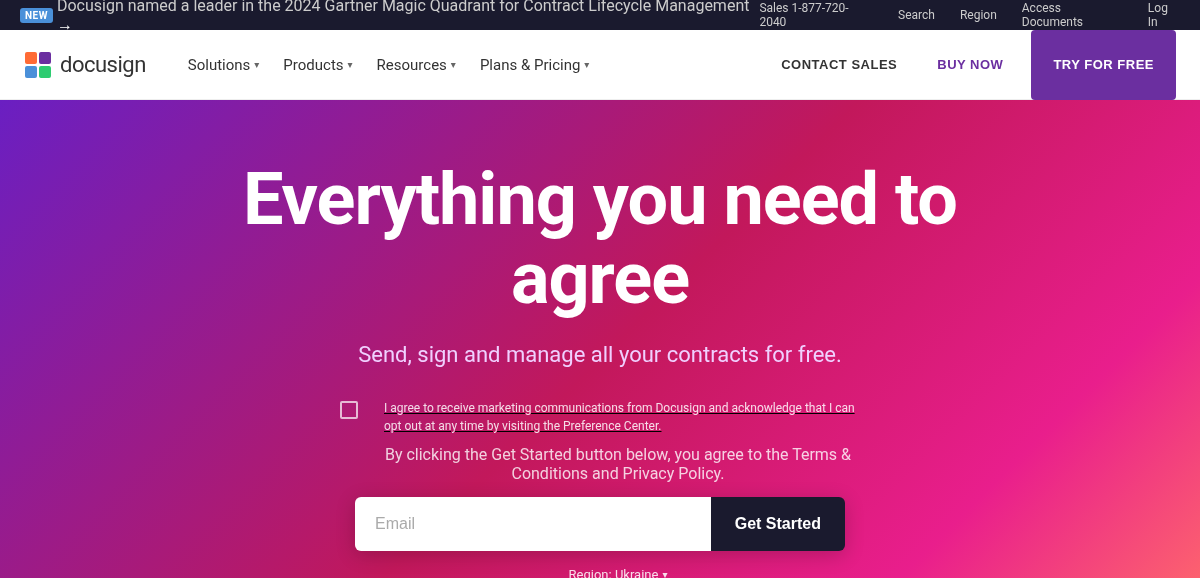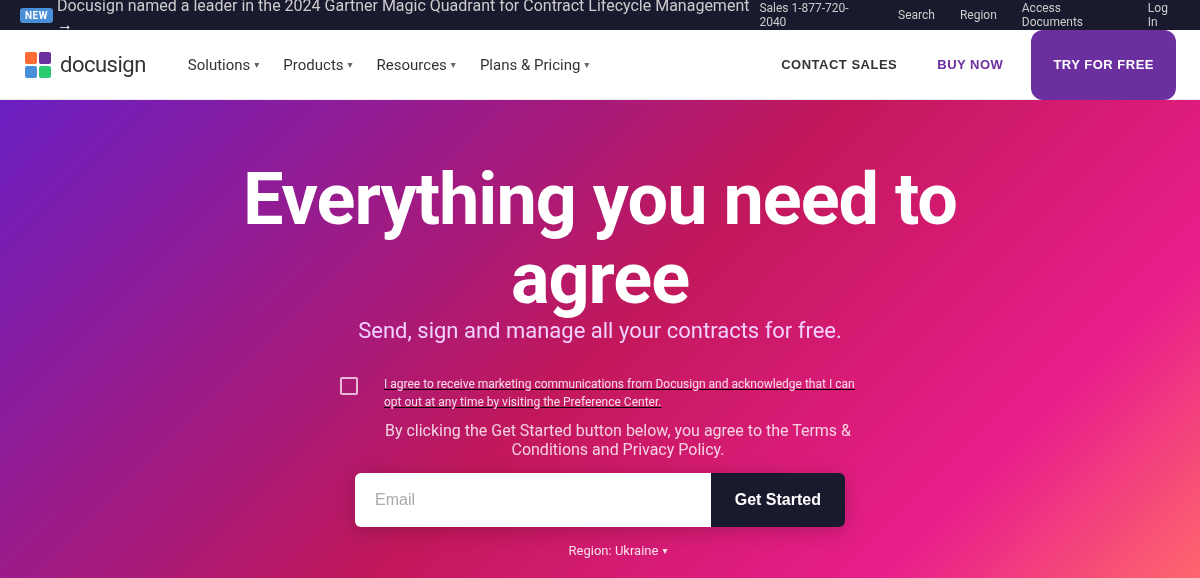--- a/index.html
+++ b/index.html
@@ -131,21 +131,21 @@
       letter-spacing: 0.5px;
     }
     .btn-try {
       font-size: 13px;
       font-weight: 700;
       color: #fff;
       background: #6b2fa0;
       border: none;
       cursor: pointer;
       padding: 14px 22px;
-      border-radius: 12px;
+      border-radius: 4px;
       text-transform: uppercase;
       letter-spacing: 0.5px;
       height: 70px;
     }
 
     
     .hero {
       background: linear-gradient(135deg, #6a1fc2 0%, #c2185b 50%, #e91e8c 80%, #ff6b6b 100%);
       min-height: 468px;
       display: flex;
@@ -154,20 +154,21 @@
       justify-content: center;
       padding: 60px 20px 40px;
       text-align: center;
       position: relative;
     }
     .hero-title {
       font-size: 72px;
       font-weight: 700;
       color: #fff;
       line-height: 1.1;
+      margin-bottom: 24px;
       max-width: 900px;
       letter-spacing: -1px;
     }
     .hero-subtitle {
       font-size: 22px;
       color: #f0d0ff;
       margin-bottom: 32px;
       font-weight: 400;
     }
     .consent-row {

